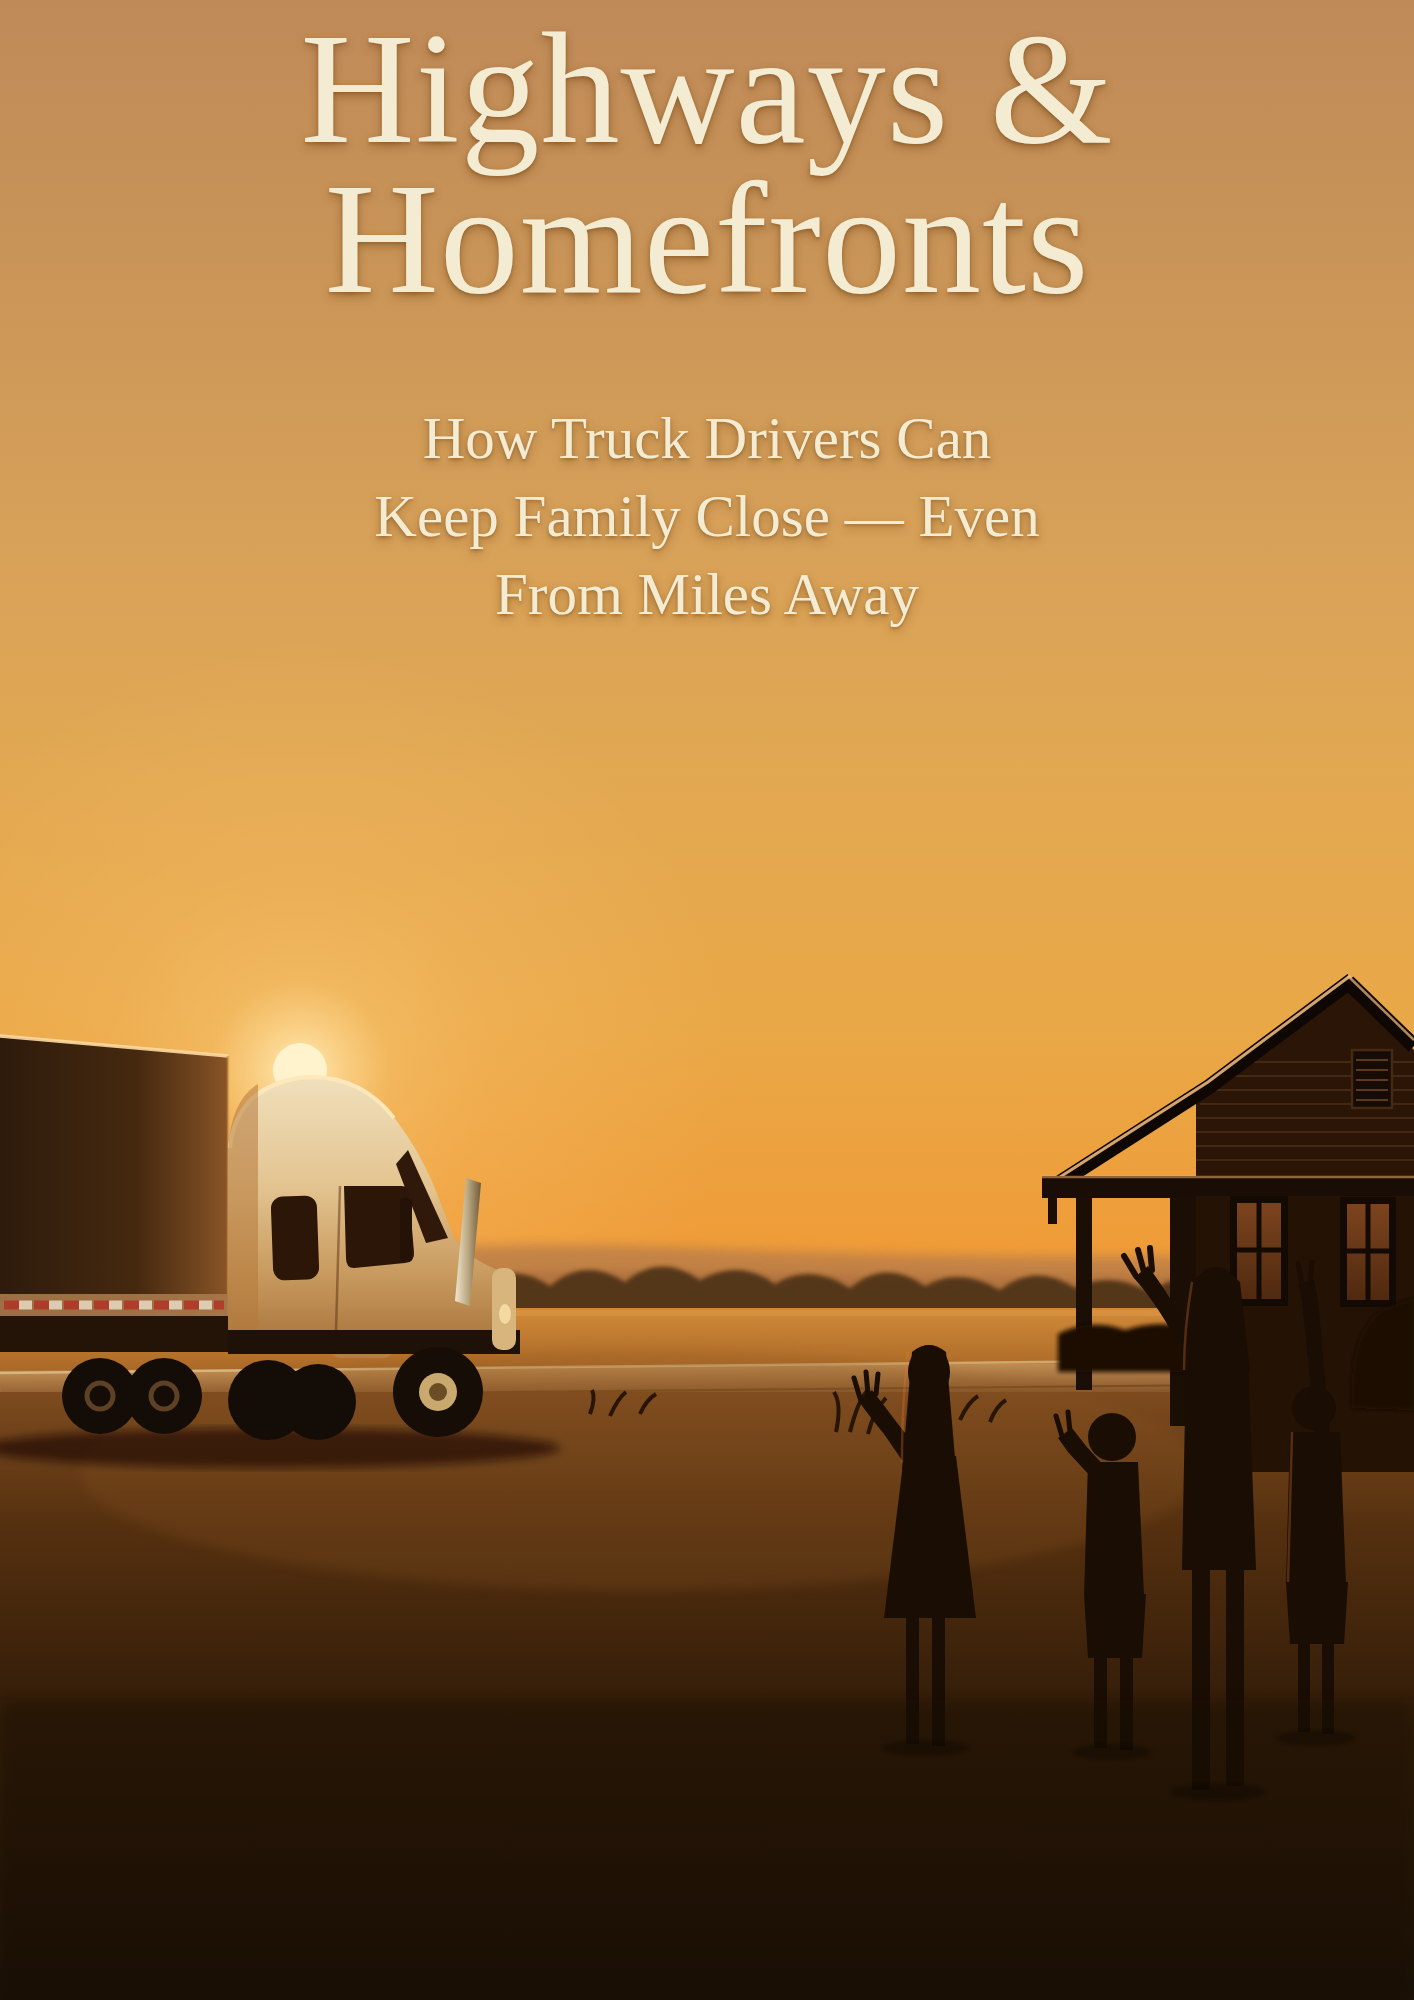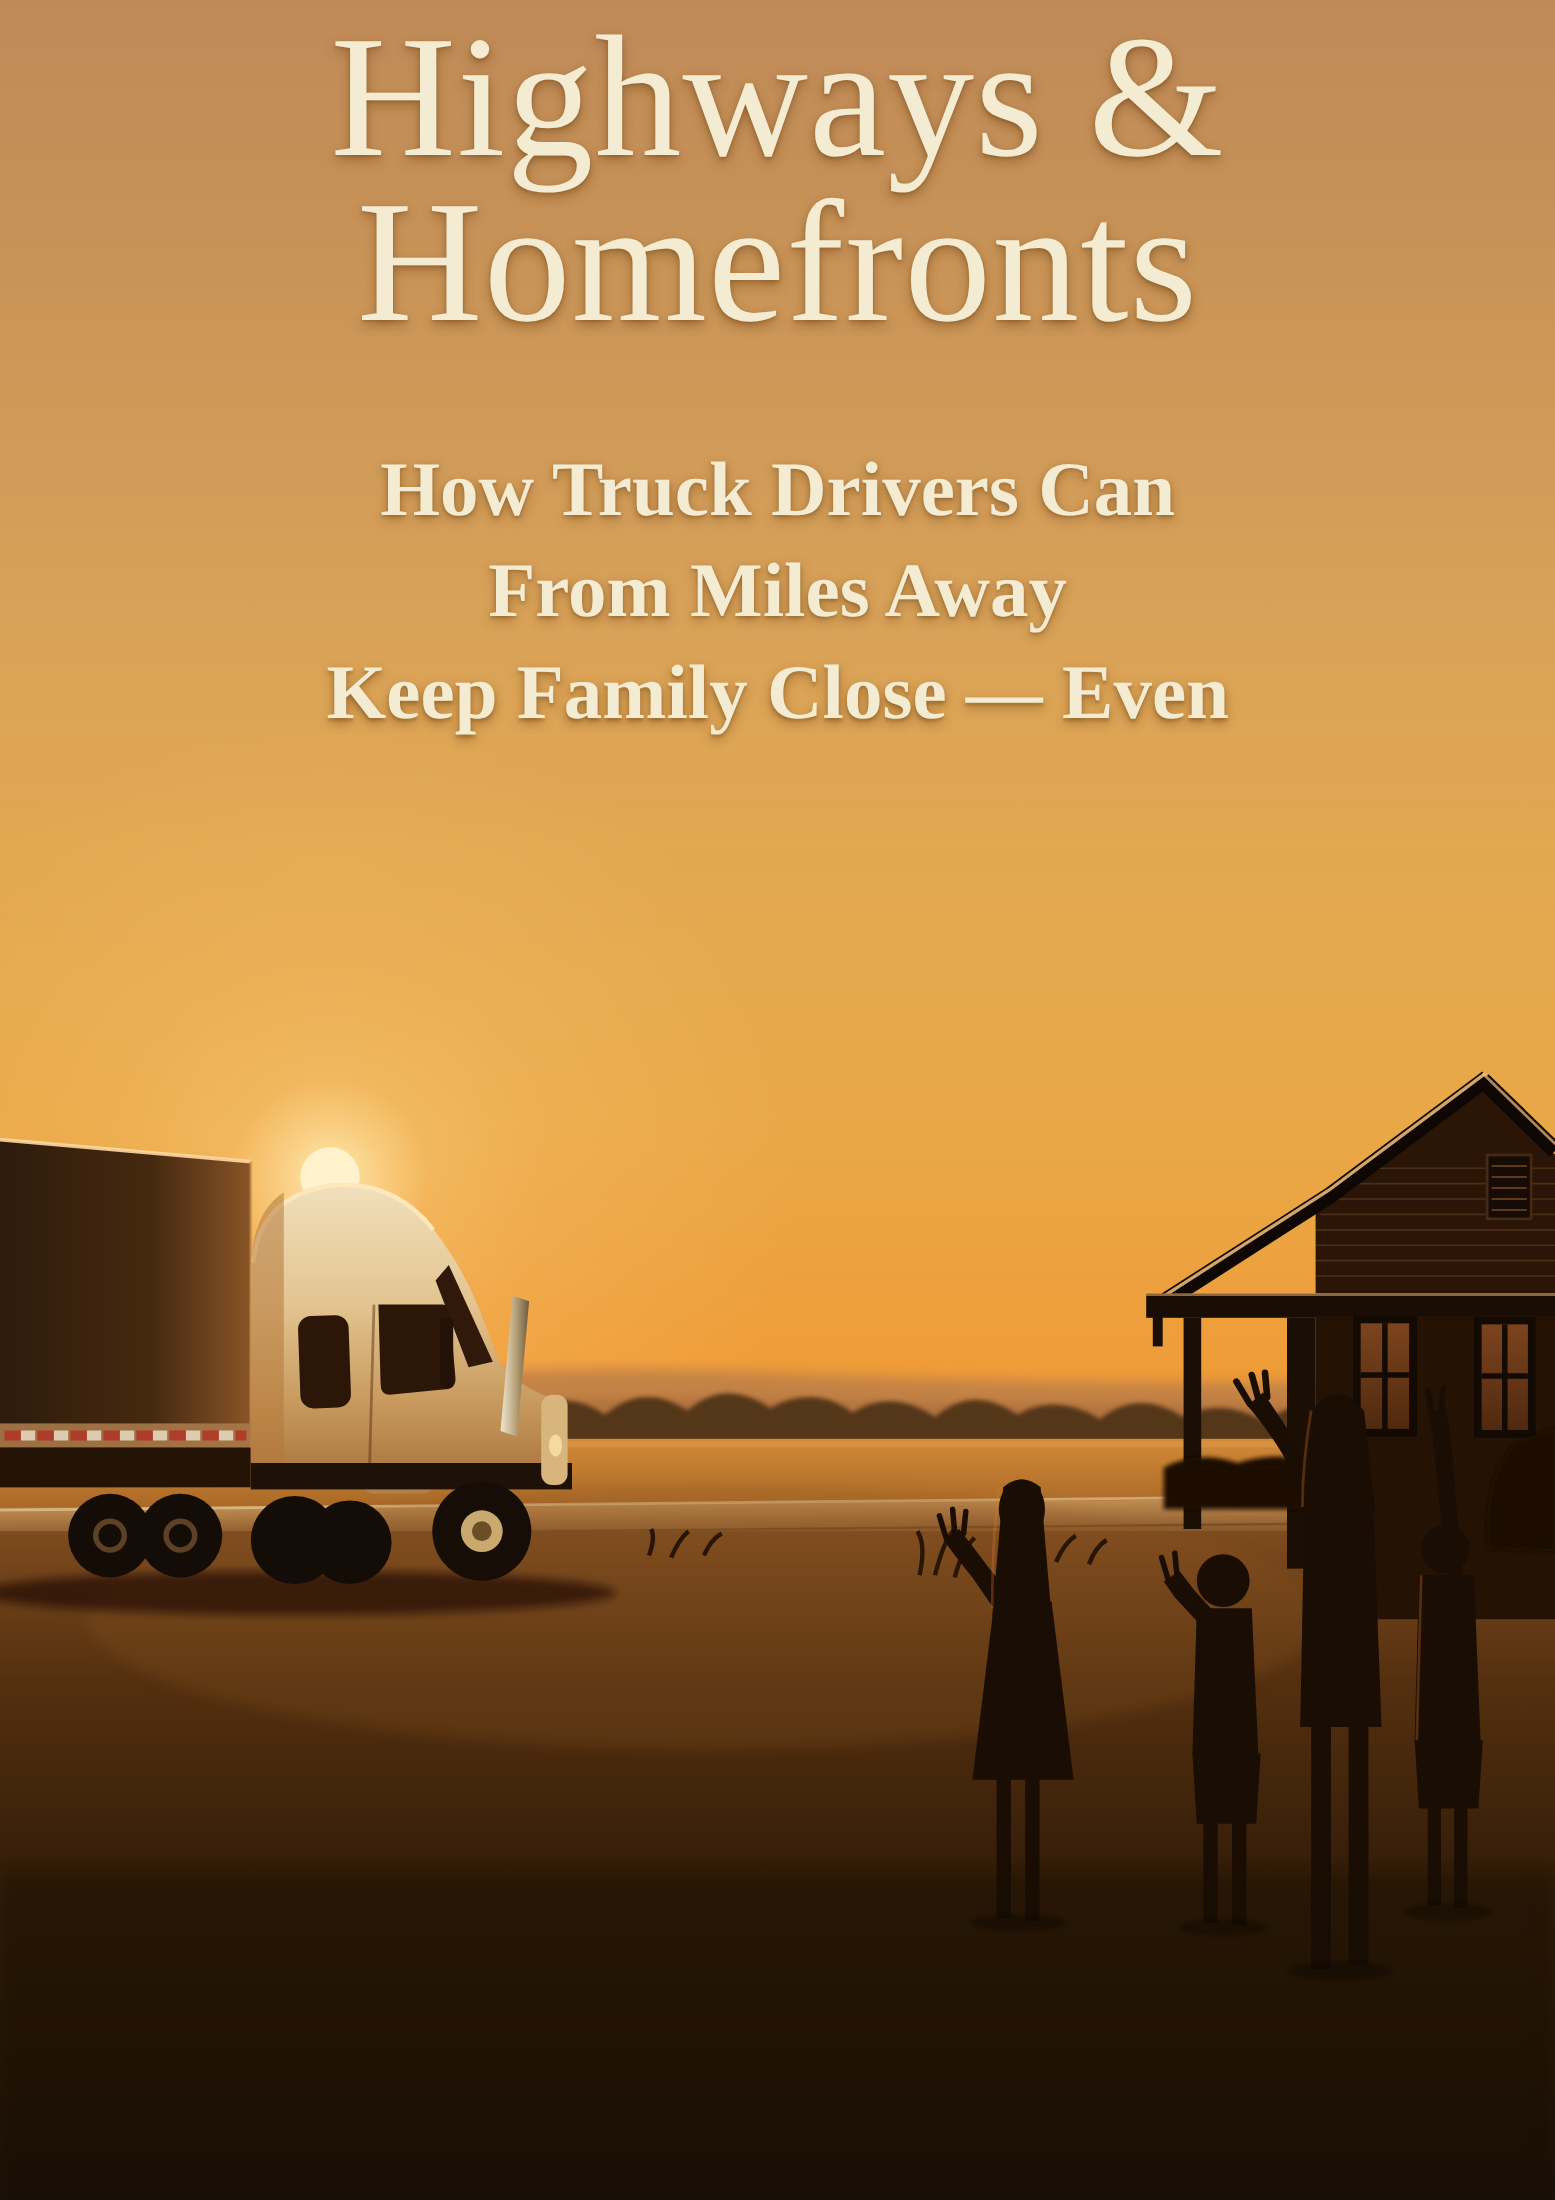--- a/index.html
+++ b/index.html
@@ -10,21 +10,21 @@
     font-family:"Liberation Serif","DejaVu Serif",serif;
   }
   .scene{position:absolute;inset:0;width:1414px;height:2000px;display:block;}
   .txt{
     position:absolute;left:0;width:1414px;
     text-align:center;
     color:#f4ecd2;
     text-shadow:0 4px 10px rgba(107,61,16,.45),0 2px 3px rgba(122,72,22,.38);
   }
   .title{top:14px;font-size:158px;line-height:.95;letter-spacing:1px;font-weight:400;}
-  .subtitle{top:400px;font-size:70px;line-height:1.32;font-weight:700;}
+  .subtitle{top:400px;font-size:59px;line-height:1.32;font-weight:400;}
   .byline{top:770px;font-size:64px;font-weight:400;}
 </style>
 </head>
 <body>
 
 <div class="cover">
 
   <svg class="scene" viewBox="0 0 1414 2000" aria-hidden="true">
     <defs>
       <linearGradient id="sky" x1="0" y1="0" x2="0" y2="1">
@@ -296,18 +296,18 @@
     <rect x="0" y="1700" width="1414" height="300" fill="#140c04" opacity="0.35" filter="url(#b6)"></rect>
   </svg>
 
   <div class="txt title">
     <div>Highways &amp;</div>
     <div>Homefronts</div>
   </div>
 
   <div class="txt subtitle">
     <div>How Truck Drivers Can</div>
+    <div>Keep Family Close — Even</div>
     <div>From Miles Away</div>
-    <div>Keep Family Close — Even</div>
   </div>
 
 
 </div>
 
 </body></html>

